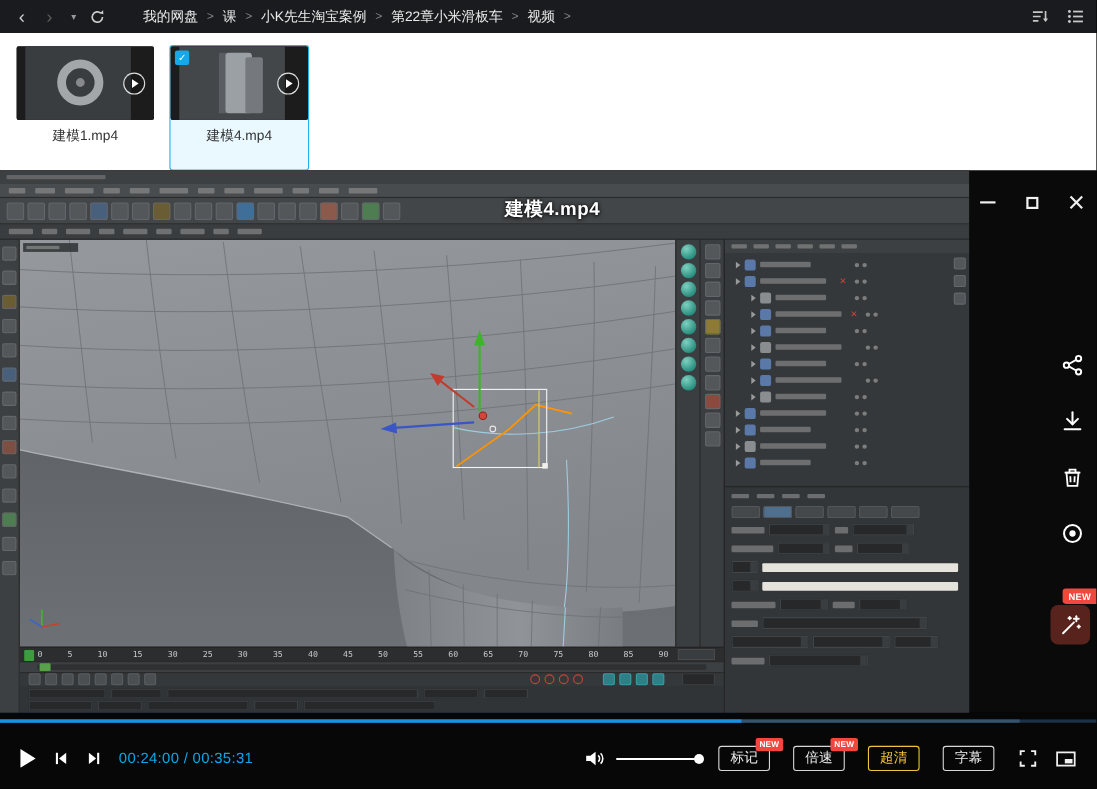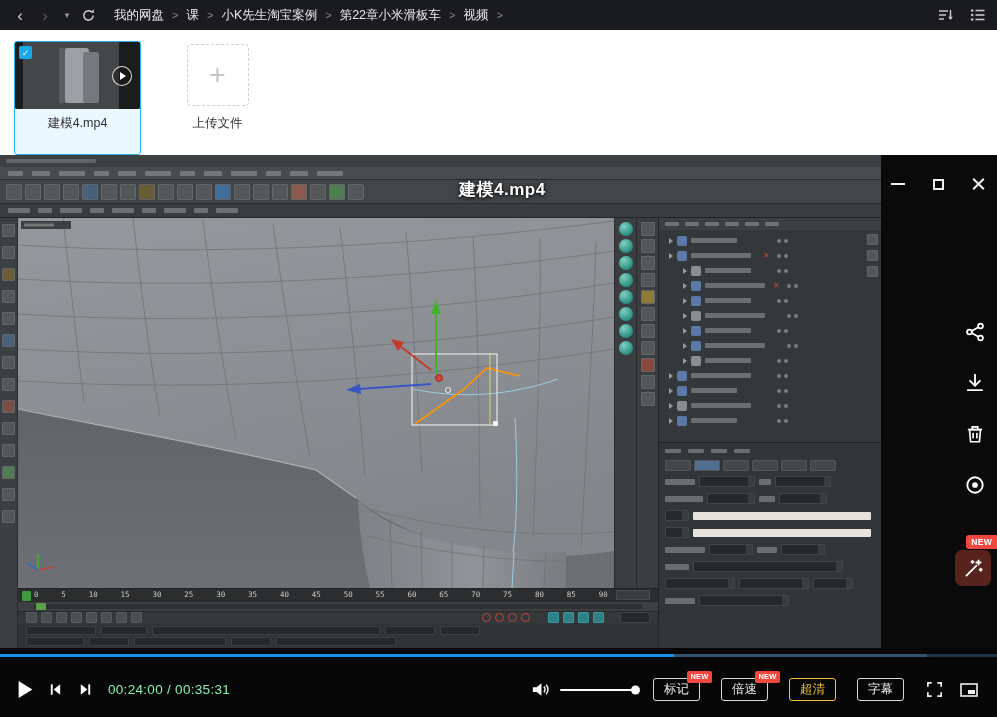--- a/index.html
+++ b/index.html
@@ -6,21 +6,21 @@
   html,body { width: 997px; height: 717px; }
   body { font-family: "Liberation Sans", "DejaVu Sans", sans-serif; background:#000; overflow:hidden; }
   .app { position:relative; width:997px; height:717px; background:#000; overflow:hidden; }
 
   
   .topbar { height:30px; background:#1a1b1e; display:flex; align-items:center; padding:0 12px; gap:9px; }
   .nav-ic { color:#cfcfcf; font-size:17px; line-height:1; width:16px; text-align:center; cursor:pointer; }
   .nav-forward { color:#5a5a5a; }
   .nav-caret { font-size:9px; color:#9a9a9a; width:10px; }
   .refresh svg { display:block; }
-  .breadcrumb { display:flex; align-items:center; margin-left:8px; font-size:12.5px; color:#e8e8e8; }
+  .breadcrumb { display:flex; align-items:center; margin-left:24px; font-size:12.5px; color:#e8e8e8; }
   .crumb-group { display:flex; align-items:center; }
   .crumb { color:#ebebeb; cursor:pointer; white-space:nowrap; }
   .sep { color:#8a8a8a; font-size:11px; margin:0 8px; }
   .topbar-right { margin-left:auto; display:flex; gap:16px; align-items:center; }
   .topbar-right svg { display:block; cursor:pointer; }
 
   
   .thumb-strip { height:125px; background:#ffffff; display:flex; gap:13px; padding:11px 14px 0; }
   .file-card { width:127px; display:flex; flex-direction:column; align-items:center; border:1px solid transparent; border-radius:3px; cursor:pointer; }
   .file-card.selected { border-color:#25b1ef; background:#eaf8ff; }
@@ -144,21 +144,21 @@
   .wand-btn { position:absolute; right:6px; top:395px; width:36px; height:36px; background:#58231c; border:none; border-radius:7px;
               display:flex; align-items:center; justify-content:center; cursor:pointer; padding:0; }
 
   
   .player-bar { height:69px; background:#070707; position:relative; }
   .progress-track { position:absolute; top:6px; left:0; right:0; height:3px; background:#1c3347; cursor:pointer; }
   .progress-buffer { position:absolute; left:0; top:0; bottom:0; width:93%; background:#33546e; }
   .progress-played { position:absolute; left:0; top:0; bottom:0; width:67.6%; background:#1790ea; }
   .controls { display:flex; align-items:center; height:100%; padding:14px 18px 0; gap:15px; }
   .ctl-btn { background:none; border:none; padding:0; cursor:pointer; display:flex; align-items:center; }
-  .time { color:#86efac; font-size:13.5px; letter-spacing:.3px; white-space:nowrap; }
+  .time { color:#0ea5e9; font-size:13.5px; letter-spacing:.3px; white-space:nowrap; }
   .spacer { flex:1; }
   .vol-wrap { display:flex; align-items:center; gap:10px; }
   .vol-slider { position:relative; width:78px; height:2px; background:#ffffff; border-radius:1px; cursor:pointer; }
   .vol-dot { position:absolute; right:-2px; top:50%; transform:translateY(-50%); width:9px; height:9px; border-radius:50%; background:#fff; }
   .pill { position:relative; border:1px solid #d8d8d8; color:#ececec; background:transparent; font-size:12.5px; line-height:1.3;
           padding:2px 10px 3px; border-radius:3px; cursor:pointer; font-family:inherit; white-space:nowrap; margin-right:6px; }
   .newtag { position:absolute; top:-8px; right:-13px; background:#f0483e; color:#fff; font-size:7.5px; font-weight:bold;
             padding:1px 3.5px; border-radius:2px; letter-spacing:.2px; }
 </style>
 </head>
@@ -221,42 +221,50 @@
               <rect x="5.5" y="10.7" width="9" height="1.6"></rect>
             </g>
           </svg>
       </span>
     </div>
   </header>
 
   <section class="thumb-strip">
 
 
+    <div class="file-card">
+      <div class="thumb">
+        <svg viewBox="0 0 125 67" width="125" height="67">
+          <rect width="125" height="67" fill="#1c1c1c"></rect>
+            <rect x="8" width="96" height="67" fill="#3a3d40"></rect>
+          <circle cx="58" cy="33" r="17" fill="none" stroke="#a3a7aa" stroke-width="8"></circle>
+            <circle cx="58" cy="33" r="4" fill="#88898c"></circle>
+        </svg>
+        <span class="play-badge"></span>
+      </div>
+      <span class="file-label">建模1.mp4</span>
+    </div>
 
 
 
     <div class="file-card selected" style="border-color: rgb(37, 177, 239);">
       <div class="thumb">
         <svg viewBox="0 0 125 67" width="125" height="67">
           <rect width="125" height="67" fill="#1c1c1c"></rect>
             <rect x="8" width="96" height="67" fill="#43474a"></rect>
           <rect x="44" y="6" width="8" height="55" fill="#5a5e62"></rect>
           <rect x="50" y="6" width="24" height="55" rx="3" fill="#9aa0a4"></rect>
           <rect x="68" y="10" width="16" height="51" rx="2" fill="#75797d"></rect>
         </svg>
         <span class="check-badge"></span>
         <span class="play-badge"></span>
       </div>
       <span class="file-label">建模4.mp4</span>
     </div>
 
-    <div class="file-card upload-card">
-      <div class="upload-box"></div>
-      <span class="file-label">上传文件</span>
-    </div>
   </section>
 
   <section class="video-area">
 
     <div class="c4d">
       <div class="c4d-titlebar">
           <span class="tsim"></span>
         </div>
       <div class="c4d-menubar">
         <span class="tsim"></span>

